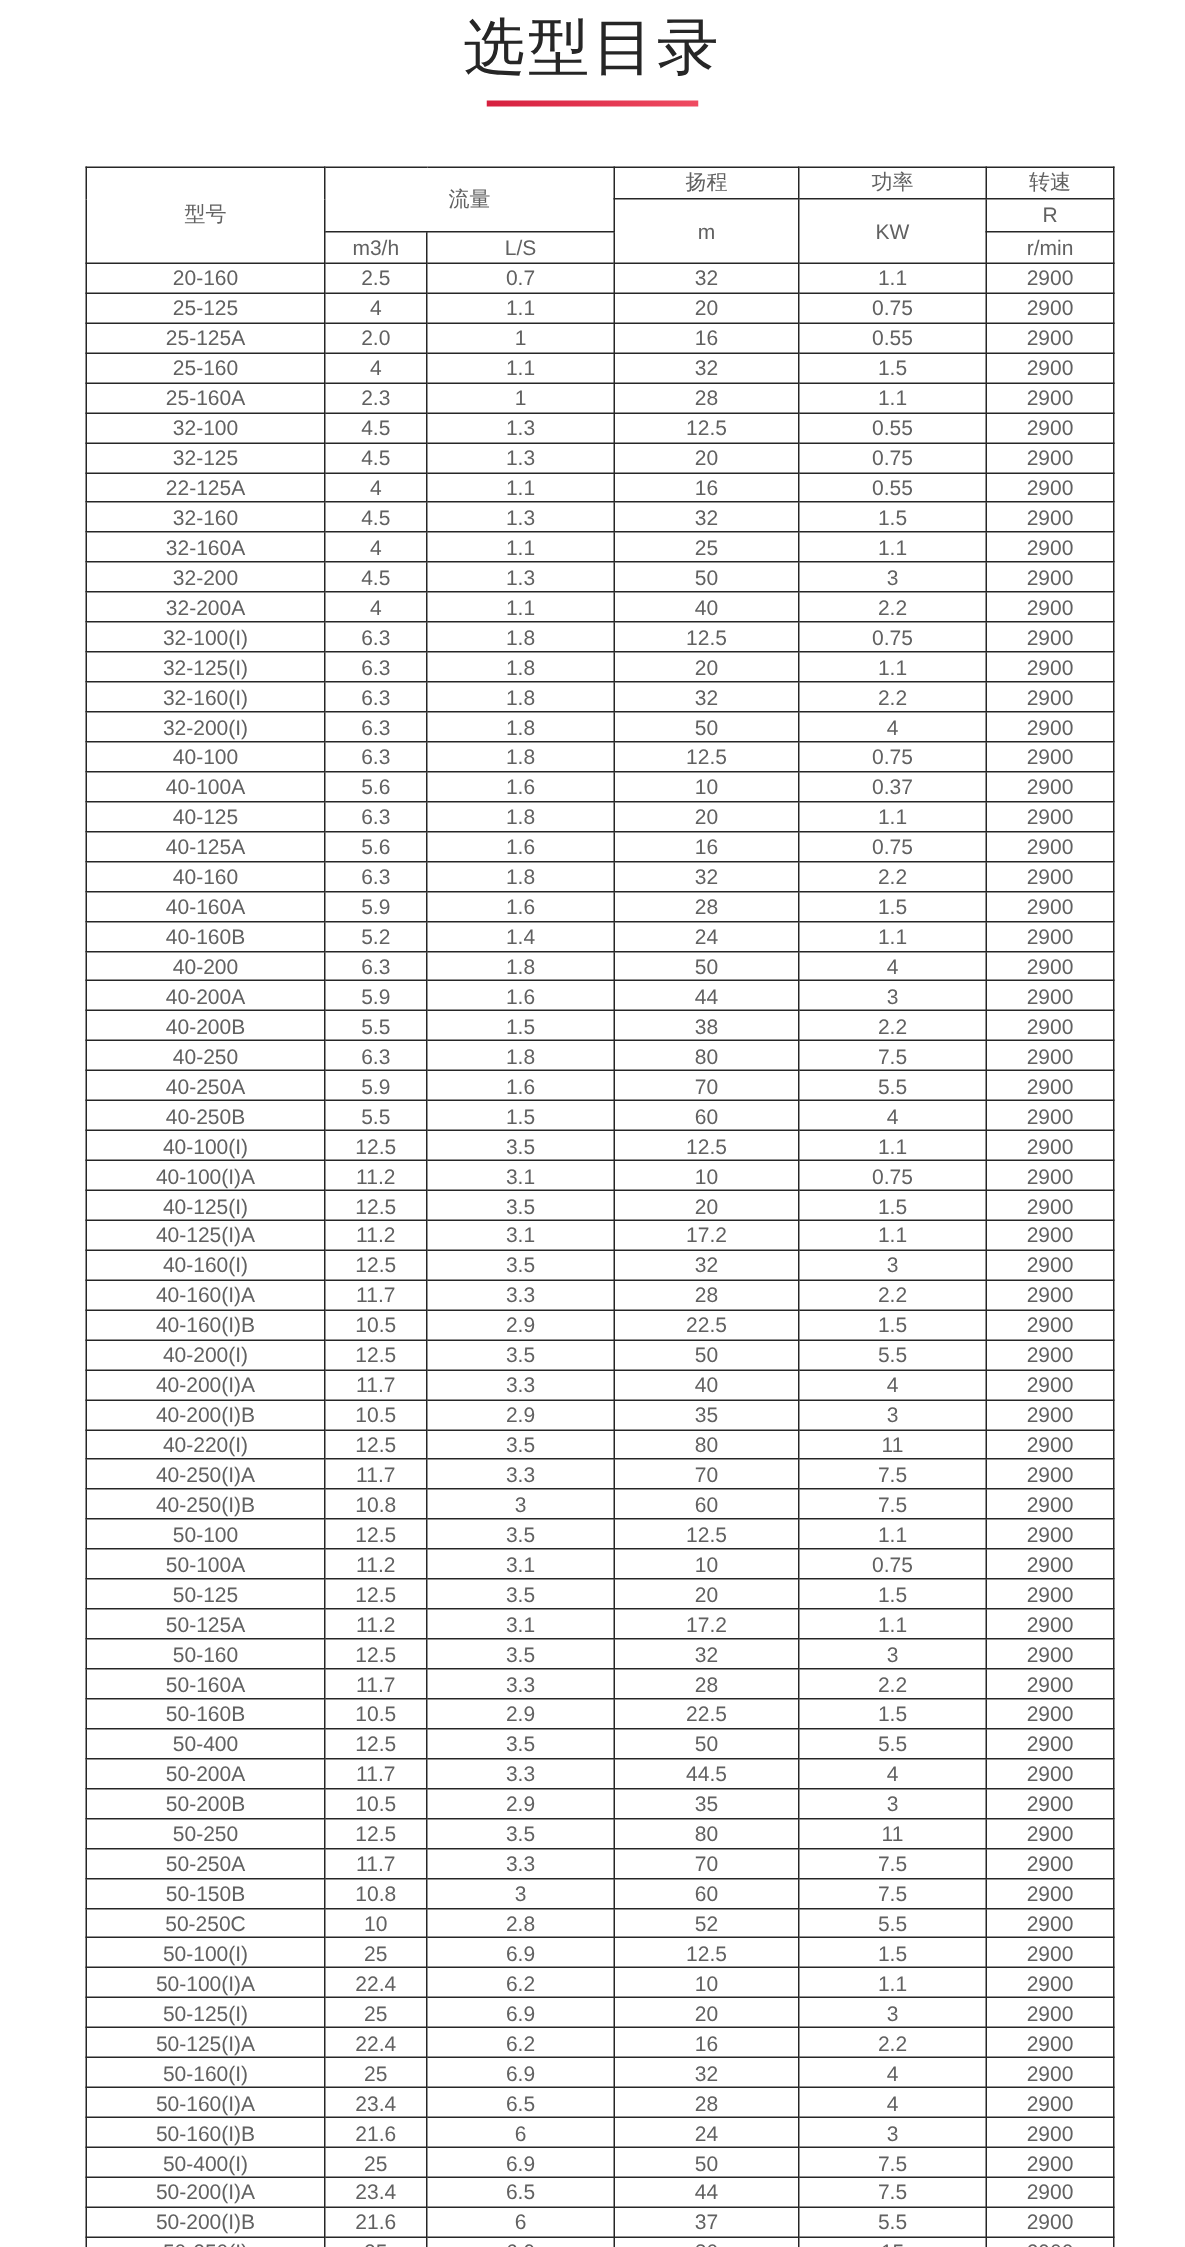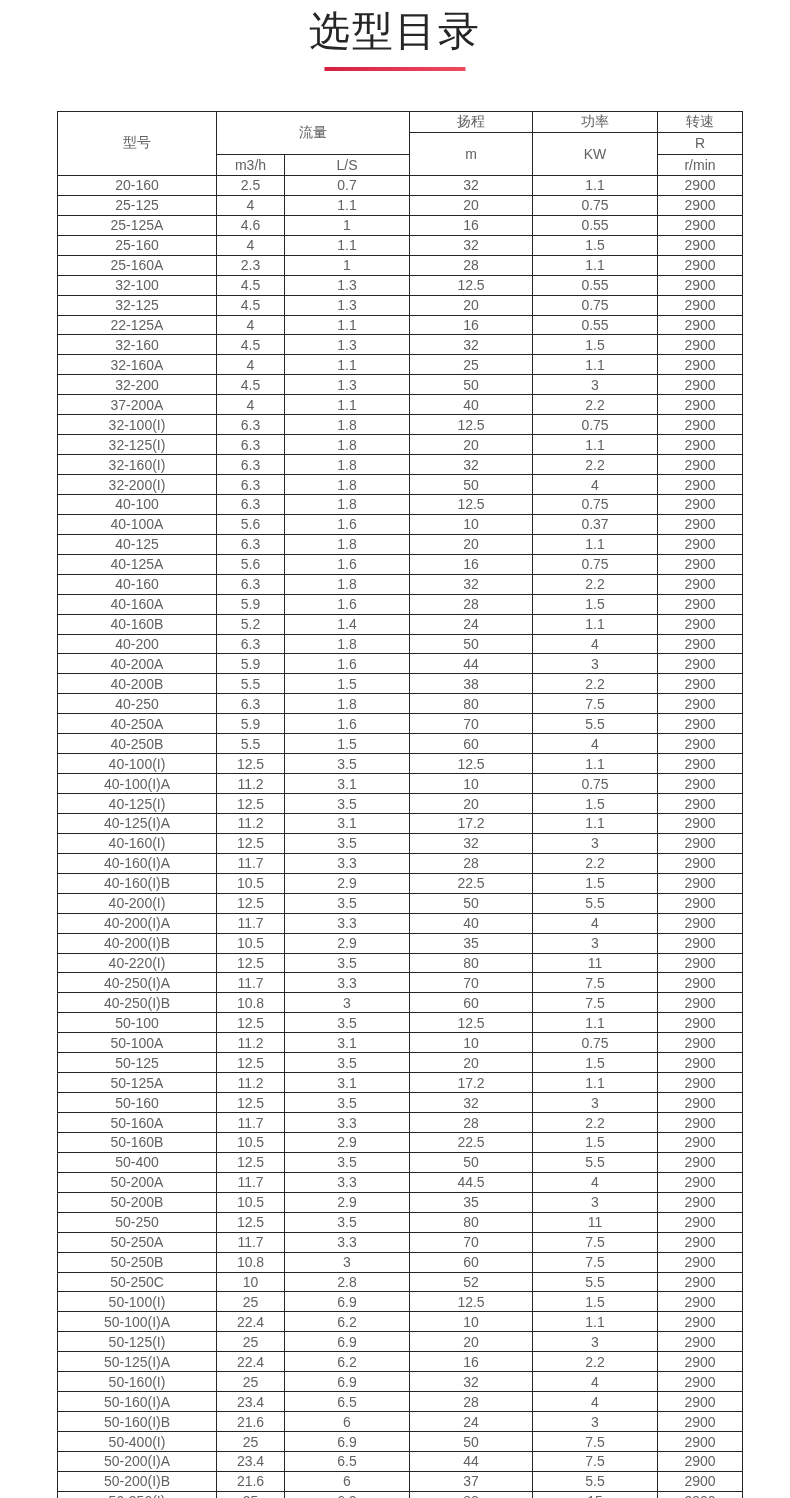--- a/index.html
+++ b/index.html
@@ -111,21 +111,21 @@
         <tr>
           <td>25-125</td>
           <td>4</td>
           <td>1.1</td>
           <td>20</td>
           <td>0.75</td>
           <td>2900</td>
         </tr>
         <tr>
           <td>25-125A</td>
-          <td>4.6</td>
+          <td>2.0</td>
           <td>1</td>
           <td>16</td>
           <td>0.55</td>
           <td>2900</td>
         </tr>
         <tr>
           <td>25-160</td>
           <td>4</td>
           <td>1.1</td>
           <td>32</td>
@@ -182,21 +182,21 @@
         </tr>
         <tr>
           <td>32-200</td>
           <td>4.5</td>
           <td>1.3</td>
           <td>50</td>
           <td>3</td>
           <td>2900</td>
         </tr>
         <tr>
-          <td>37-200A</td>
+          <td>32-200A</td>
           <td>4</td>
           <td>1.1</td>
           <td>40</td>
           <td>2.2</td>
           <td>2900</td>
         </tr>
         <tr>
           <td>32-100(I)</td>
           <td>6.3</td>
           <td>1.8</td>
@@ -526,21 +526,21 @@
         </tr>
         <tr>
           <td>50-250A</td>
           <td>11.7</td>
           <td>3.3</td>
           <td>70</td>
           <td>7.5</td>
           <td>2900</td>
         </tr>
         <tr>
-          <td>50-250B</td>
+          <td>50-150B</td>
           <td>10.8</td>
           <td>3</td>
           <td>60</td>
           <td>7.5</td>
           <td>2900</td>
         </tr>
         <tr>
           <td>50-250C</td>
           <td>10</td>
           <td>2.8</td>

